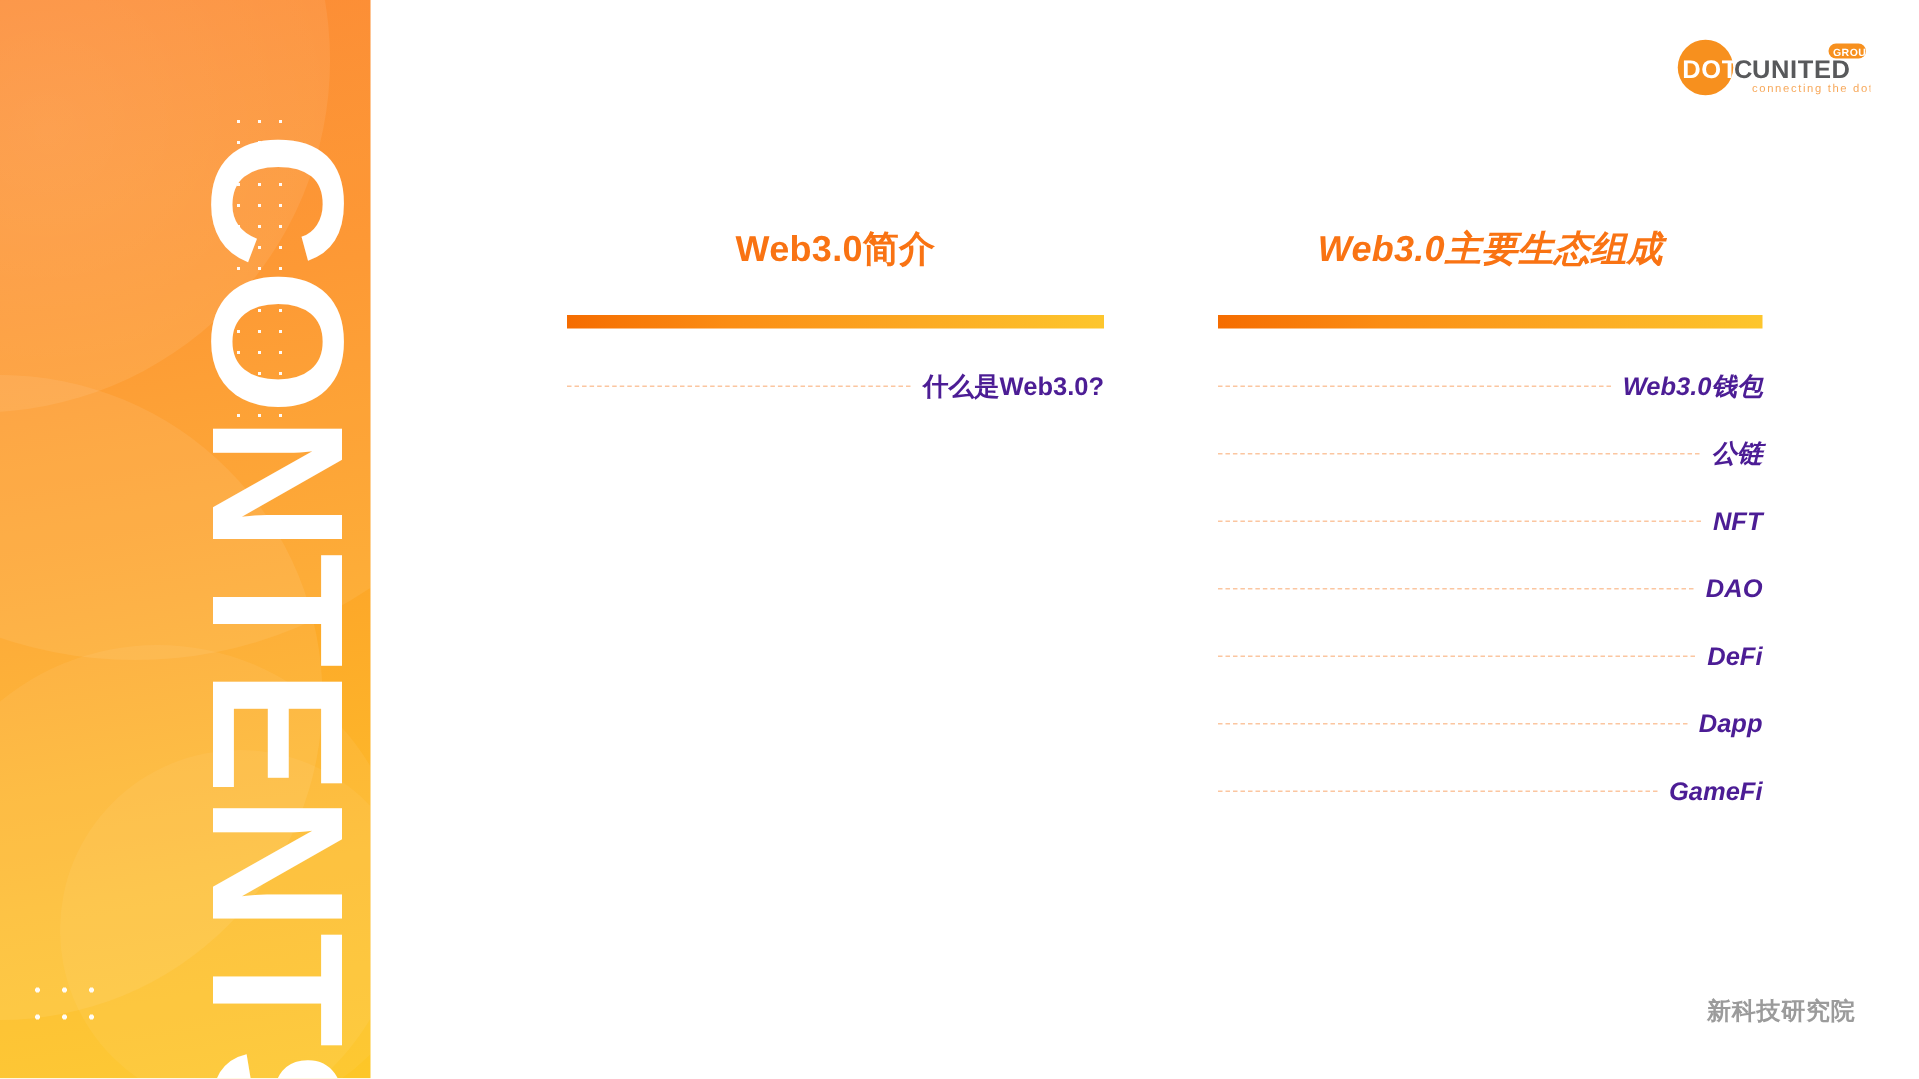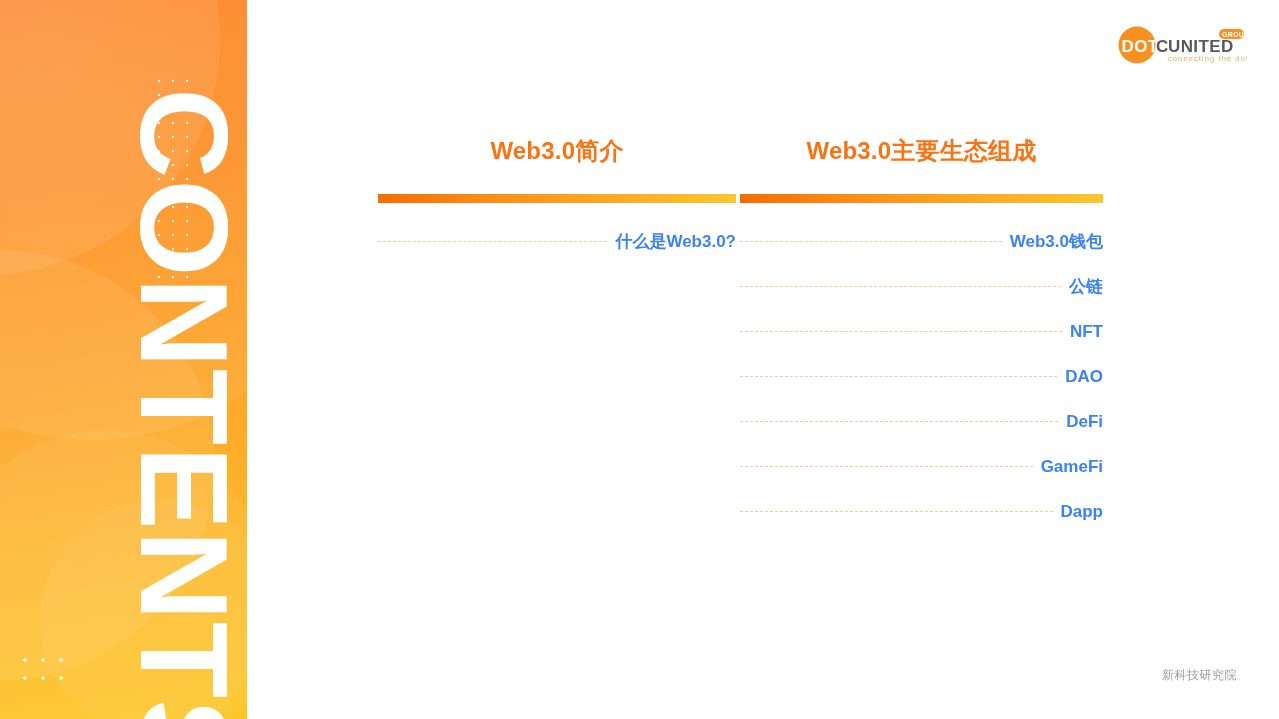--- a/index.html
+++ b/index.html
@@ -125,24 +125,24 @@
     width: 132px;
     height: 42px;
   }
 
   
   .col {
     position: absolute;
     top: 134px;
   }
   .col-left  { left: 378px; width: 358px; }
-  .col-right { left: 740px; width: 363px; }
+  .col-right { left: 812px; width: 363px; font-style: italic; }
 
   .col-title {
-    margin: 0;
+    margin: 16px;
     text-align: center;
     color: #F97313;
     font-size: 24px;
     font-weight: 700;
     letter-spacing: 0.2px;
     line-height: 34px;
     white-space: nowrap;
   }
 
   .col-bar {
@@ -166,38 +166,39 @@
   }
   .item-rule {
     flex: 1 1 auto;
     height: 0;
     border-top: 1px dashed #FBC6A0;
     margin-right: 8px;
     min-width: 10px;
   }
   .item-label {
     flex: 0 0 auto;
-    color: #3b82f6;
+    color: #4c1d95;
     font-size: 17px;
     font-weight: 700;
     line-height: 24px;
     white-space: nowrap;
     text-align: right;
   }
 
   
   .footer-note {
     position: absolute;
     right: 42px;
     bottom: 36px;
     color: #9b9b9b;
-    font-size: 12px;
+    font-size: 16px;
     letter-spacing: 0.5px;
     line-height: 16px;
     white-space: nowrap;
+    font-weight: bold;
   }
 </style>
 </head>
 <body>
 
 <div class="slide">
 
   <div class="sidebar">
     <div class="sb-blob sb-blob-2"></div>
     <div class="sb-blob sb-blob-3"></div>
@@ -255,24 +256,24 @@
       <li class="item-row">
         <span class="item-rule"></span>
         <span class="item-label">DAO</span>
       </li>
       <li class="item-row">
         <span class="item-rule"></span>
         <span class="item-label">DeFi</span>
       </li>
       <li class="item-row">
         <span class="item-rule"></span>
+        <span class="item-label">Dapp</span>
+      </li>
+      <li class="item-row">
+        <span class="item-rule"></span>
         <span class="item-label">GameFi</span>
       </li>
-      <li class="item-row">
-        <span class="item-rule"></span>
-        <span class="item-label">Dapp</span>
-      </li>
     </ul>
   </div>
 
   <div class="footer-note">新科技研究院</div>
 
 </div>
 
 </body></html>

